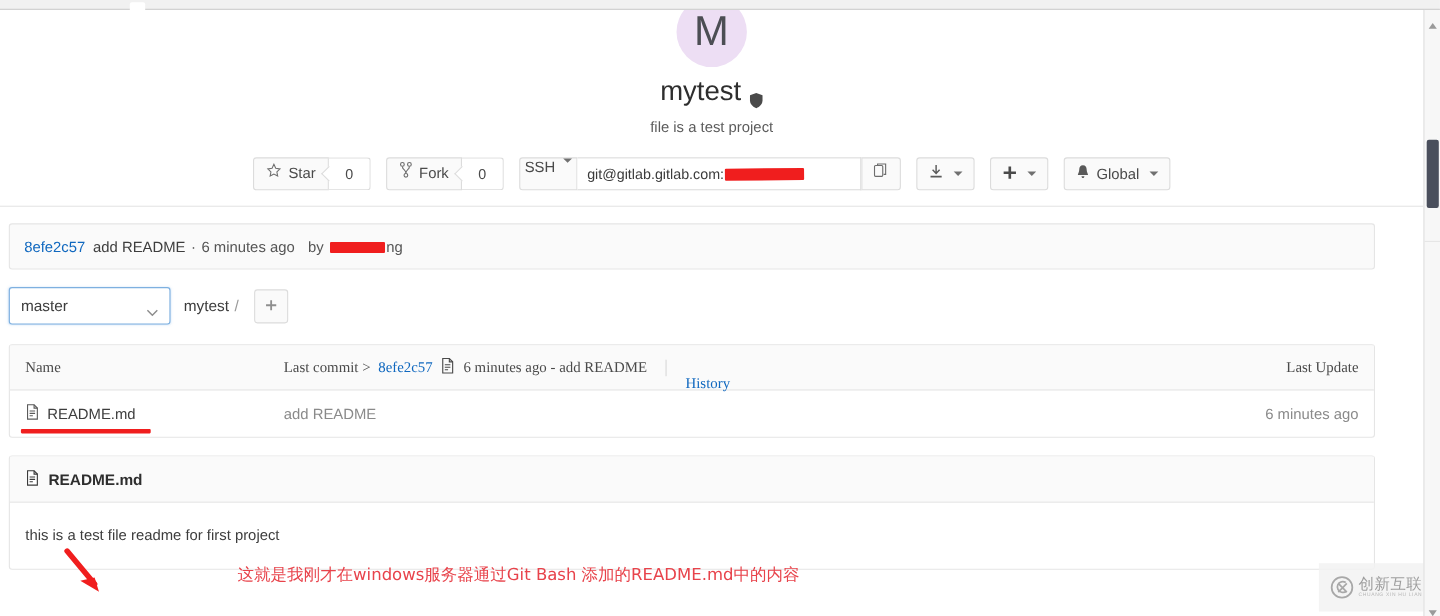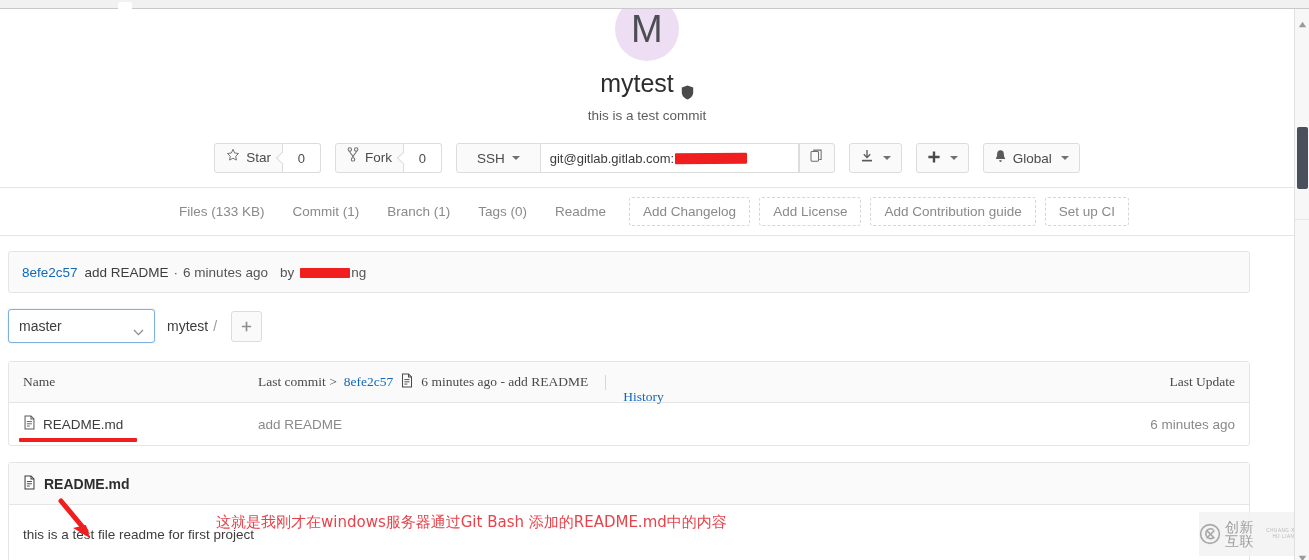--- a/index.html
+++ b/index.html
@@ -145,22 +145,22 @@
     border-left: 4px solid transparent;
     border-right: 4px solid transparent;
     border-top: 4.5px solid #707070;
     margin-left: 3px;
   }
 
   
   .clone-box { display: flex; align-items: stretch; }
   .clone-proto {
     height: 30px;
-    display: inline-flex; align-items: center; gap: 4px;
-    padding: 0 20px;
+    display: inline-flex; align-items: flex-start; gap: 4px;
+    padding: 0 4px;
     font-size: 13.5px;
     color: #4a4a4a;
     background: #fafafa;
     border: 1px solid #dcdcdc;
     border-radius: 3px 0 0 3px;
     cursor: pointer;
   }
   .clone-url {
     height: 30px;
     display: inline-flex; align-items: center;
@@ -467,21 +467,21 @@
 
       <div class="project-title">
         <span>mytest</span>
         <span class="shield-icon">
           <svg width="13" height="15" viewBox="0 0 13 15">
             <path d="M6.5 0.6 L12.2 2.6 L12.2 7.2 C12.2 10.6 9.8 13.2 6.5 14.4 C3.2 13.2 0.8 10.6 0.8 7.2 L0.8 2.6 Z" fill="#4a4a4a"></path>
           </svg>
         </span>
       </div>
 
-      <div class="project-desc">this is a test commit</div>
+      <div class="project-desc">file is a test project</div>
 
       <div class="actions-row">
 
         <div class="btn-group">
           <div class="btn">
             <span>
               <svg width="14" height="14" viewBox="0 0 16 16">
                 <path d="M8 1.6 L9.9 5.7 L14.3 6.3 L11.1 9.4 L11.9 13.8 L8 11.7 L4.1 13.8 L4.9 9.4 L1.7 6.3 L6.1 5.7 Z" fill="none" stroke="#6e6e6e" stroke-width="1.1"></path>
               </svg>
             </span>
@@ -550,31 +550,20 @@
               <path d="M5.6 12 C5.6 13.1 6.2 13.8 7 13.8 C7.8 13.8 8.4 13.1 8.4 12 Z" fill="#5a5a5a"></path>
             </svg>
           </span>
           <span>Global</span>
           <span class="caret"></span>
         </div>
 
       </div>
     </div>
 
-    <div class="nav-row">
-      <span class="nav-link">Files (133 KB)</span>
-      <span class="nav-link">Commit (1)</span>
-      <span class="nav-link">Branch (1)</span>
-      <span class="nav-link">Tags (0)</span>
-      <span class="nav-link">Readme</span>
-      <span class="nav-dashed">Add Changelog</span>
-      <span class="nav-dashed">Add License</span>
-      <span class="nav-dashed">Add Contribution guide</span>
-      <span class="nav-dashed">Set up CI</span>
-    </div>
 
     <div class="commit-banner">
       <span class="sha">8efe2c57</span>
       <span class="commit-msg">add README</span>
       <span class="meta-dim" style="margin:0 5px;">·</span>
       <span class="meta-dim">6 minutes ago</span>
       <span class="meta-dim" style="margin:0 5px 0 12px;">by</span>
       <span class="redact-name"></span>
       <span class="meta-dim">ng</span>
     </div>
@@ -666,21 +655,21 @@
   <div class="annot-text">这就是我刚才在windows服务器通过Git Bash 添加的README.md中的内容</div>
 
   <div class="watermark">
     <span class="wm-logo">
       <svg width="22" height="22" viewBox="0 0 22 22">
         <circle cx="11" cy="11" r="9.4" fill="none" stroke="#9a9a9a" stroke-width="1.6"></circle>
         <path d="M14.4 6.6 C12 5 8.4 5.8 7.2 8.6 C6 11.4 7.6 14.6 10.6 15.4 C12.4 15.9 14 15.4 15 14.4" fill="none" stroke="#9a9a9a" stroke-width="1.6"></path>
         <path d="M7.6 7.4 L15.4 15.2 M15.4 7.4 L7.6 15.2" stroke="#9a9a9a" stroke-width="1.6"></path>
       </svg>
     </span>
-    <span style="display:flex;flex-direction:row;align-items:center;">
+    <span style="display:flex;flex-direction:column;align-items:center;">
       <span class="wm-txt-cn">创新互联</span>
       <span class="wm-txt-en">CHUANG XIN HU LIAN</span>
     </span>
   </div>
 
   <div class="scrollbar">
     <span class="sb-up">
       <svg width="9" height="7" viewBox="0 0 9 7">
         <path d="M4.5 0.8 L8.2 6.2 L0.8 6.2 Z" fill="#9a9a9a"></path>
       </svg>

